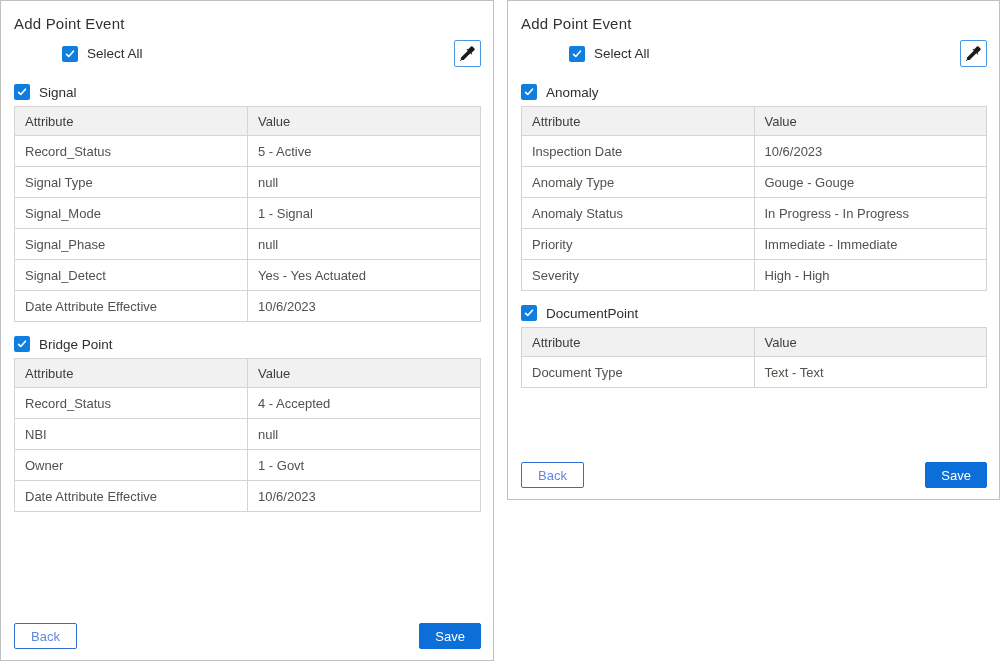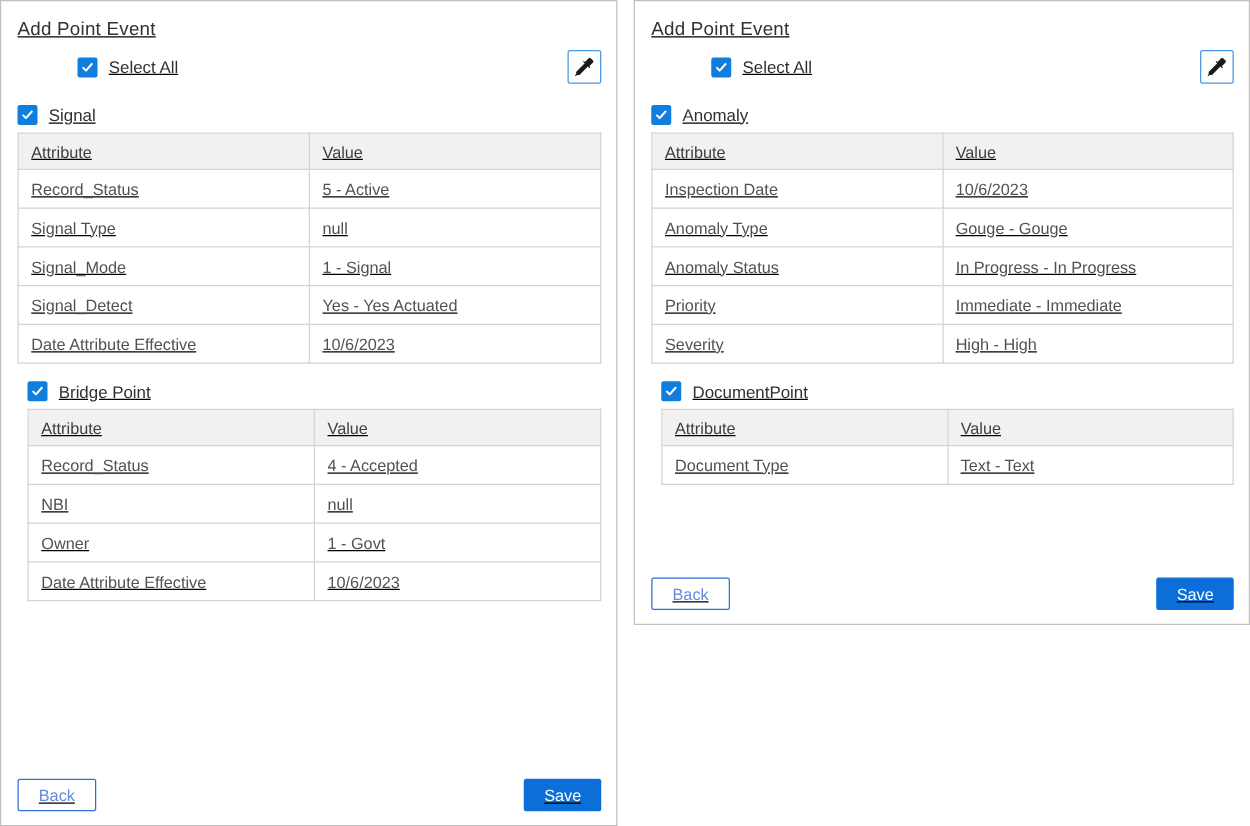--- a/index.html
+++ b/index.html
@@ -20,42 +20,41 @@
   body{
     font-family:"Liberation Sans", sans-serif;
     width:1000px;height:661px;overflow:hidden;
     -webkit-font-smoothing:antialiased;
   }
   .wrap{display:flex;gap:13px;align-items:flex-start;width:1000px;}
   .panel{
     background:#fff;border:1px solid var(--panel-border);
     display:flex;flex-direction:column;
     padding:8px 12px 11px 13px;
-    text-decoration:underline;
   }
   .panel.left{width:494px;height:661px;}
   .panel.right{width:493px;height:500px;}
   .title{
     font-size:15px;font-weight:400;color:var(--title-text);
     margin:6px 0 8px;letter-spacing:.2px;
   }
   .topbar{display:flex;justify-content:space-between;align-items:center;margin-bottom:17px;min-height:27px;margin-left:48px;}
   .cb-row{display:flex;align-items:center;gap:9px;font-size:13.5px;color:#2f2f2f;cursor:pointer;}
   .cb{
     width:16px;height:16px;flex:0 0 16px;background:var(--checkbox-blue);
     border-radius:2px;display:inline-flex;align-items:center;justify-content:center;
   }
   .picker-btn{
     width:27px;height:27px;padding:0;background:#fff;
     border:1px solid var(--picker-border);border-radius:2px;
     display:flex;align-items:center;justify-content:center;cursor:pointer;
   }
   .picker-btn svg{display:block}
   .group{margin-top:0;}
-  .group + .group{margin-top:14px;margin-left:8px;}
+  .group + .group{margin-top:14px;}
   .group-label-row{margin-bottom:6px;}
   table.attr-table{
     width:100%;border-collapse:collapse;font-size:13px;table-layout:fixed;
   }
   .attr-table th,.attr-table td{
     border:1px solid var(--table-border);text-align:left;padding:0 10px;
     overflow:hidden;white-space:nowrap;
   }
   .attr-table th{
     background:var(--header-bg);color:var(--header-text);
@@ -119,20 +118,24 @@
               </tr>
               <tr>
                 <td>Signal Type</td>
                 <td>null</td>
               </tr>
               <tr>
                 <td>Signal_Mode</td>
                 <td>1 - Signal</td>
               </tr>
               <tr>
+                <td>Signal_Phase</td>
+                <td>null</td>
+              </tr>
+              <tr>
                 <td>Signal_Detect</td>
                 <td>Yes - Yes Actuated</td>
               </tr>
               <tr>
                 <td>Date Attribute Effective</td>
                 <td>10/6/2023</td>
               </tr>
             </tbody>
           </table>
         </div>

